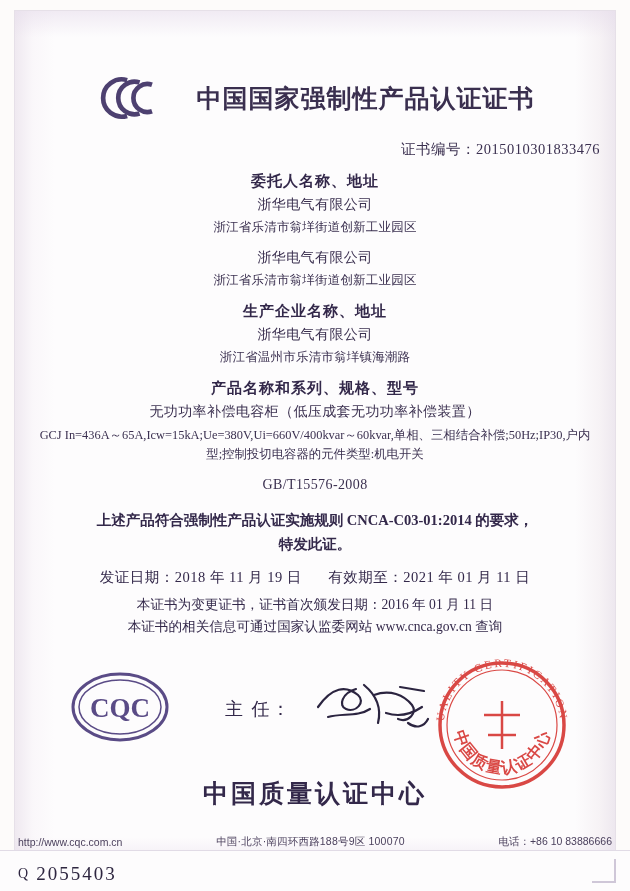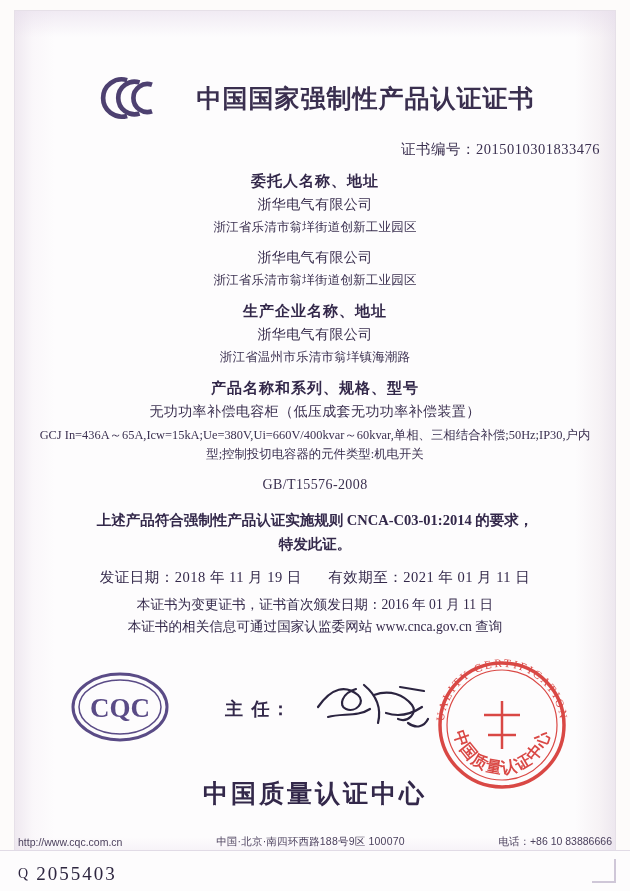--- a/index.html
+++ b/index.html
@@ -143,21 +143,21 @@
     left: 40px;
     top: 14px;
     width: 100px;
     height: 76px;
   }
   .director {
     position: absolute;
     left: 195px;
     top: 42px;
     font-size: 18px;
-    font-weight: bold;
+    font-weight: normal;
     color: #33284a;
     letter-spacing: 2px;
   }
   .signature {
     position: absolute;
     left: 282px;
     top: 18px;
     width: 120px;
     height: 66px;
     color: #2b2440;

